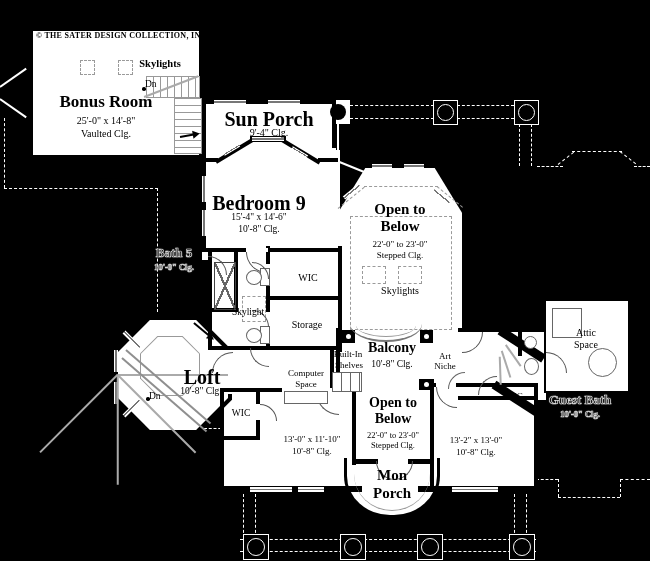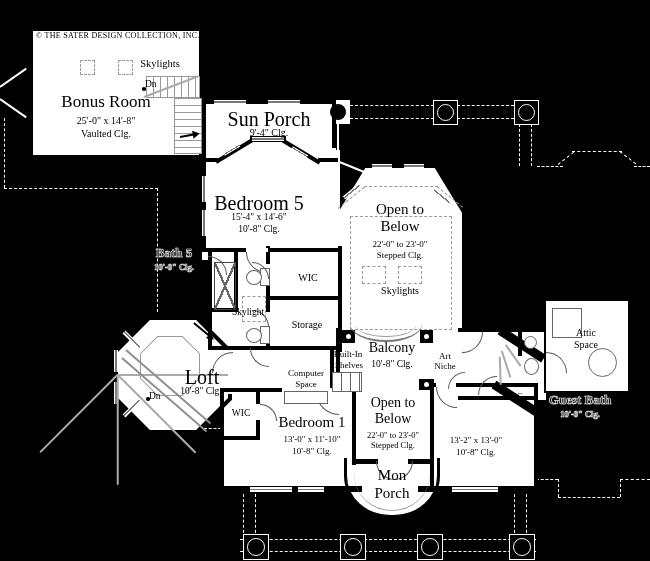--- a/index.html
+++ b/index.html
@@ -37,21 +37,21 @@
   .col-f{position:absolute;background:#fff;z-index:6;display:flex;align-items:center;justify-content:center;}
   .col-f i{display:block;width:70%;height:70%;background:#000;border-radius:50%;}
   .wdot{position:absolute;width:5px;height:5px;background:#fff;border-radius:50%;z-index:11;}
   .dot{position:absolute;width:3.5px;height:3.5px;background:#000;border-radius:50%;z-index:30;}
   .arrow{position:absolute;height:1.8px;background:#000;z-index:25;transform-origin:left center;}
   .arrow::after{content:"";position:absolute;right:-6px;top:-3.2px;width:0;height:0;
     border-left:7px solid #000;border-top:4px solid transparent;border-bottom:4px solid transparent;}
   .stairv{position:absolute;border:1px solid #999;background:repeating-linear-gradient(to right,#fff 0 6px,#999 6px 7px);z-index:20;}
   .stairh{position:absolute;border:1px solid #999;background:repeating-linear-gradient(to bottom,#fff 0 6px,#999 6px 7px);z-index:20;}
   .label{position:absolute;color:#000;line-height:1.05;text-align:center;white-space:nowrap;z-index:30;}
-  .name{font-weight:normal;}
+  .name{font-weight:bold;}
   .engraved{color:#111;-webkit-text-stroke:0.7px #d8d8d8;text-shadow:0 0 1.2px #cfcfcf;font-weight:bold;}
   .s8{font-size:8px;}.s85{font-size:8.5px;}.s9{font-size:9px;}.s95{font-size:9.5px;}
   .s10{font-size:10px;}.s105{font-size:10.5px;}.s13{font-size:13px;}.s14{font-size:14px;}
   .s15{font-size:15px;}.s16{font-size:20px;}.s17{font-size:17px;}
 </style>
 </head>
 <body>
 
 <div id="canvas">
 
@@ -263,21 +263,21 @@
 
   <div class="label name s17" style="left:40px;top:93px;width:132px">Bonus Room</div>
   <div class="label s10" style="left:40px;top:116px;width:132px">25'-0" x 14'-8"</div>
   <div class="label s10" style="left:40px;top:129px;width:132px">Vaulted Clg.</div>
   <div class="label name s105" style="left:128px;top:58px;width:64px">Skylights</div>
   <div class="label s95" style="left:145px;top:80px">Dn</div>
 
   <div class="label name s16" style="left:208px;top:109px;width:122px">Sun Porch</div>
   <div class="label s10" style="left:208px;top:128px;width:122px">9'-4" Clg.</div>
 
-  <div class="label name s16" style="left:196px;top:193px;width:126px">Bedroom 5</div>
+  <div class="label name s16" style="left:196px;top:193px;width:126px">Bedroom 9</div>
   <div class="label s95" style="left:196px;top:213px;width:126px">15'-4" x 14'-6"</div>
   <div class="label s95" style="left:196px;top:225px;width:126px">10'-8" Clg.</div>
 
   <div class="label name s15" style="left:350px;top:202px;width:100px">Open to</div>
   <div class="label name s15" style="left:350px;top:219px;width:100px">Below</div>
   <div class="label s9" style="left:350px;top:240px;width:100px">22'-0" to 23'-0"</div>
   <div class="label s9" style="left:350px;top:251px;width:100px">Stepped Clg.</div>
   <div class="label s10" style="left:350px;top:286px;width:100px">Skylights</div>
 
   <div class="label engraved s13" style="left:144px;top:246px;width:60px">Bath 5</div>
@@ -295,21 +295,20 @@
   <div class="label s95" style="left:354px;top:360px;width:76px">10'-8" Clg.</div>
 
   <div class="label s9" style="left:428px;top:352px;width:34px">Art</div>
   <div class="label s9" style="left:426px;top:362px;width:38px">Niche</div>
   <div class="label s9" style="left:330px;top:350px;width:36px">Built-In</div>
   <div class="label s9" style="left:332px;top:361px;width:34px">Shelves</div>
   <div class="label s9" style="left:282px;top:369px;width:48px">Computer</div>
   <div class="label s9" style="left:290px;top:380px;width:32px">Space</div>
   <div class="label s95" style="left:224px;top:409px;width:34px">WIC</div>
 
-  <div class="label name s15" style="left:250px;top:415px;width:124px">Bedroom 1</div>
   <div class="label s9" style="left:250px;top:435px;width:124px">13'-0" x 11'-10"</div>
   <div class="label s9" style="left:250px;top:447px;width:124px">10'-8" Clg.</div>
 
   <div class="label name s14" style="left:354px;top:396px;width:78px">Open to</div>
   <div class="label name s14" style="left:354px;top:412px;width:78px">Below</div>
   <div class="label s85" style="left:354px;top:431px;width:78px">22'-0" to 23'-0"</div>
   <div class="label s85" style="left:354px;top:441px;width:78px">Stepped Clg.</div>
 
   <div class="label name s15" style="left:362px;top:468px;width:60px">Mon</div>
   <div class="label name s15" style="left:356px;top:486px;width:72px">Porch</div>

